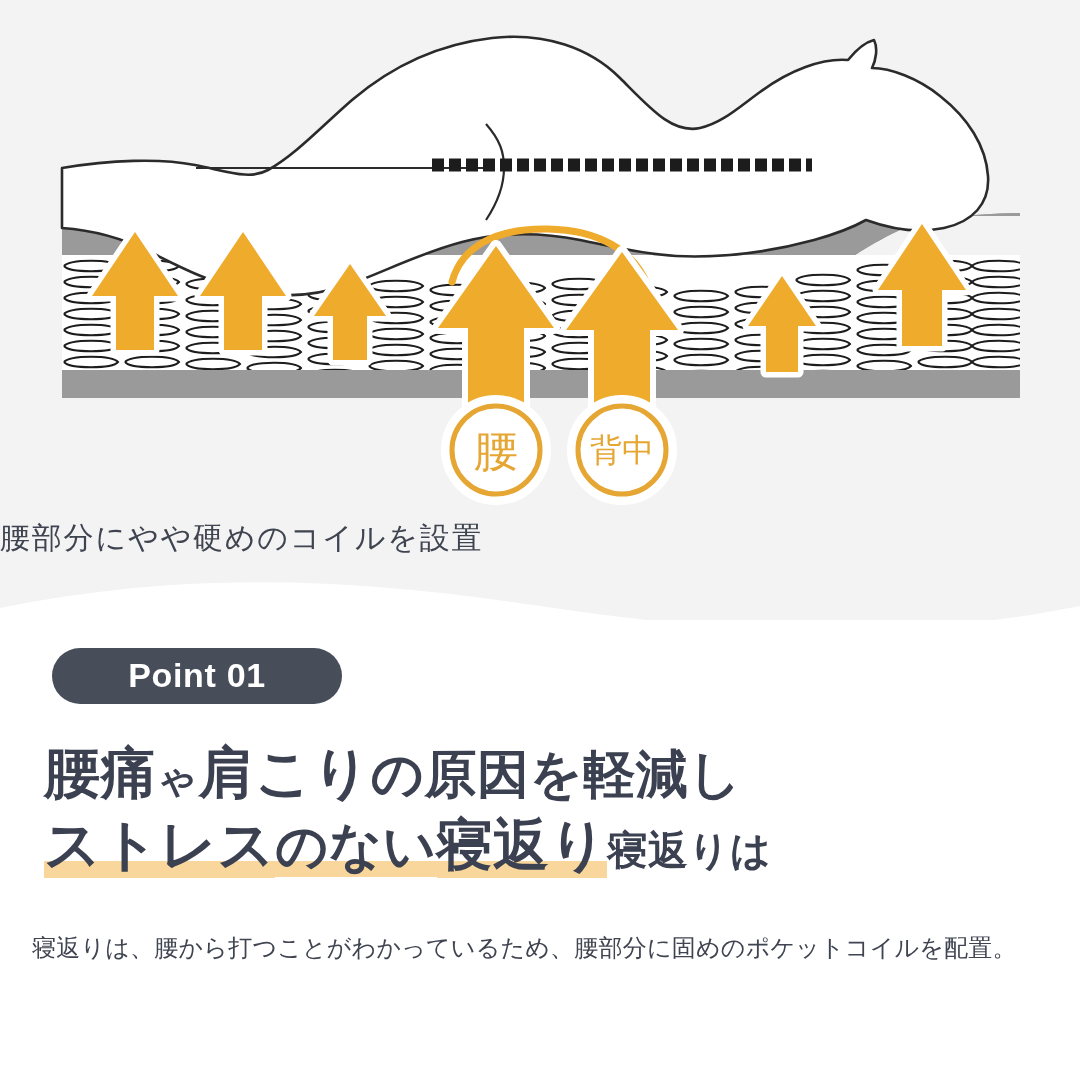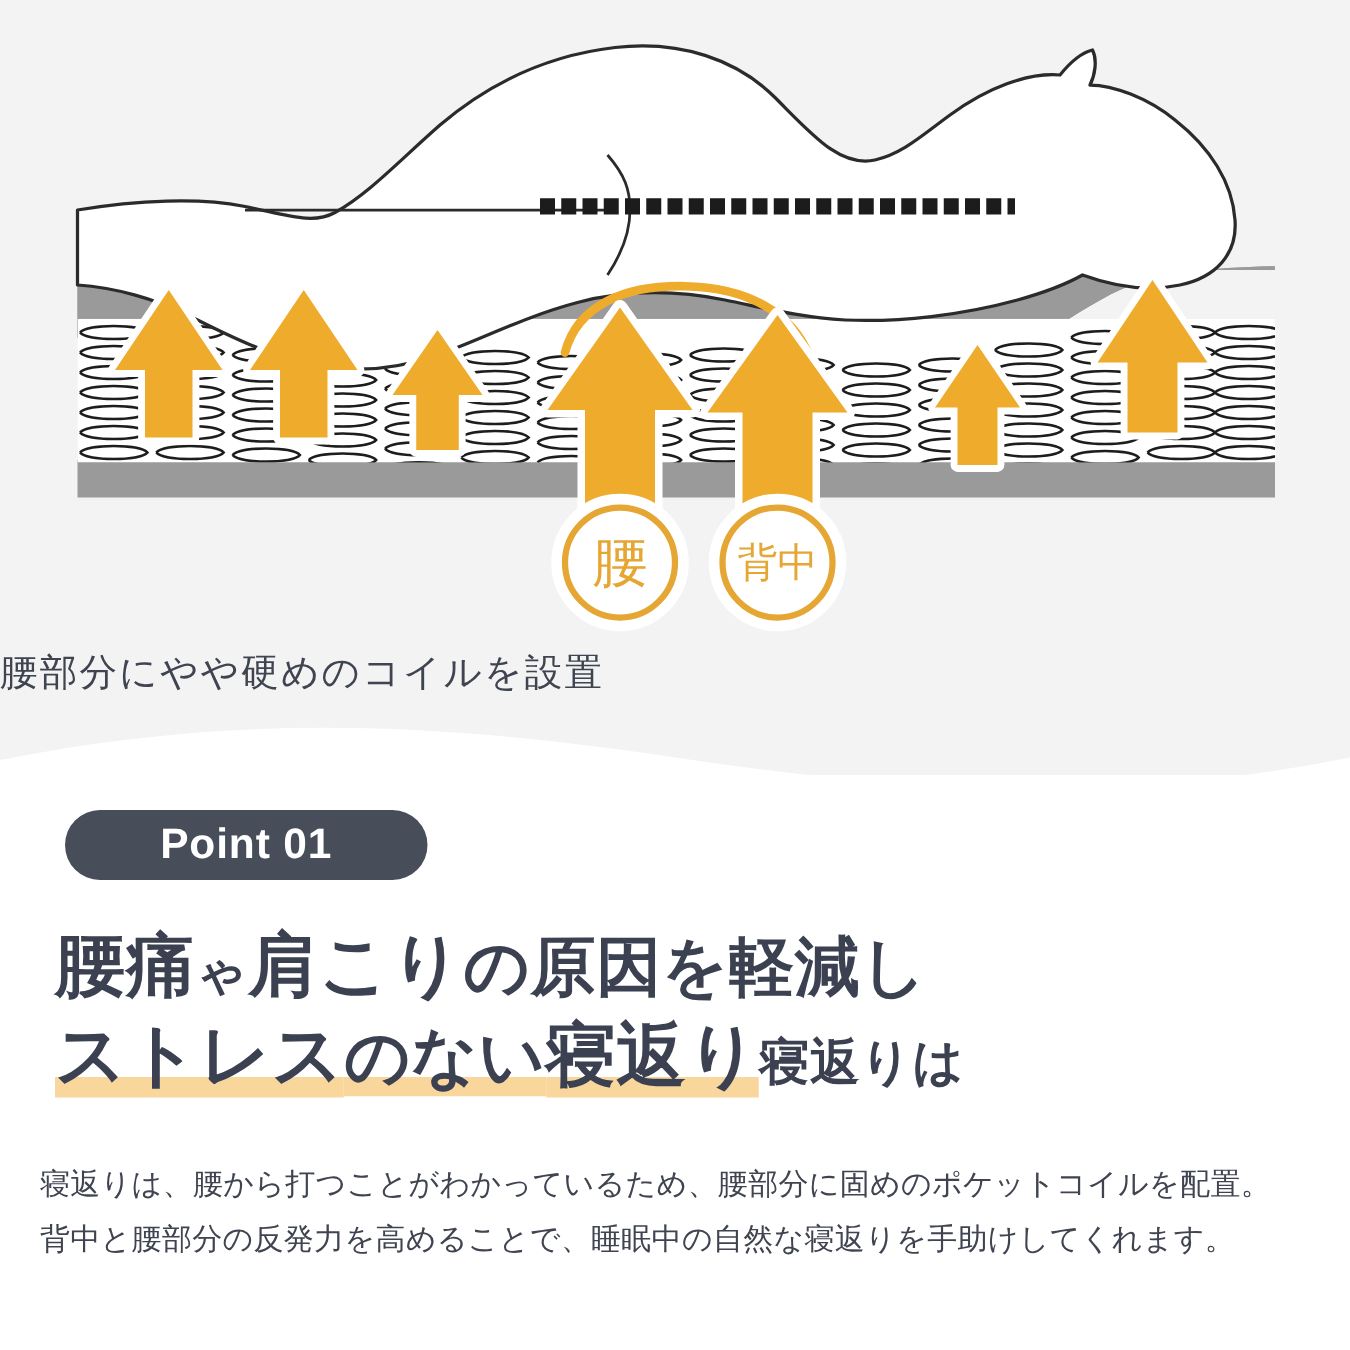--- a/index.html
+++ b/index.html
@@ -360,15 +360,14 @@
   </div>
 
   <div id="headline">
     <div class="headline-line"><span class="big">腰痛</span><span class="small">ゃ</span><span class="big">肩こり</span><span>の原因を軽減し</span></div>
 
     <div class="headline-line"><span class="hl-mark big">ストレス</span><span class="hl-mark">のない</span><span class="hl-mark big">寝返り</span><span class="small">寝返りは</span></div>
   </div>
 
   <div id="body-copy">
     <div class="body-line">寝返りは、腰から打つことがわかっているため、腰部分に固めのポケットコイルを配置。</div>
-    <div class="body-line">背中と腰部分の反発力を高めることで、睡眠中の自然な寝返りを手助けしてくれます。</div>
   </div>
 </div>
 
 </body></html>

